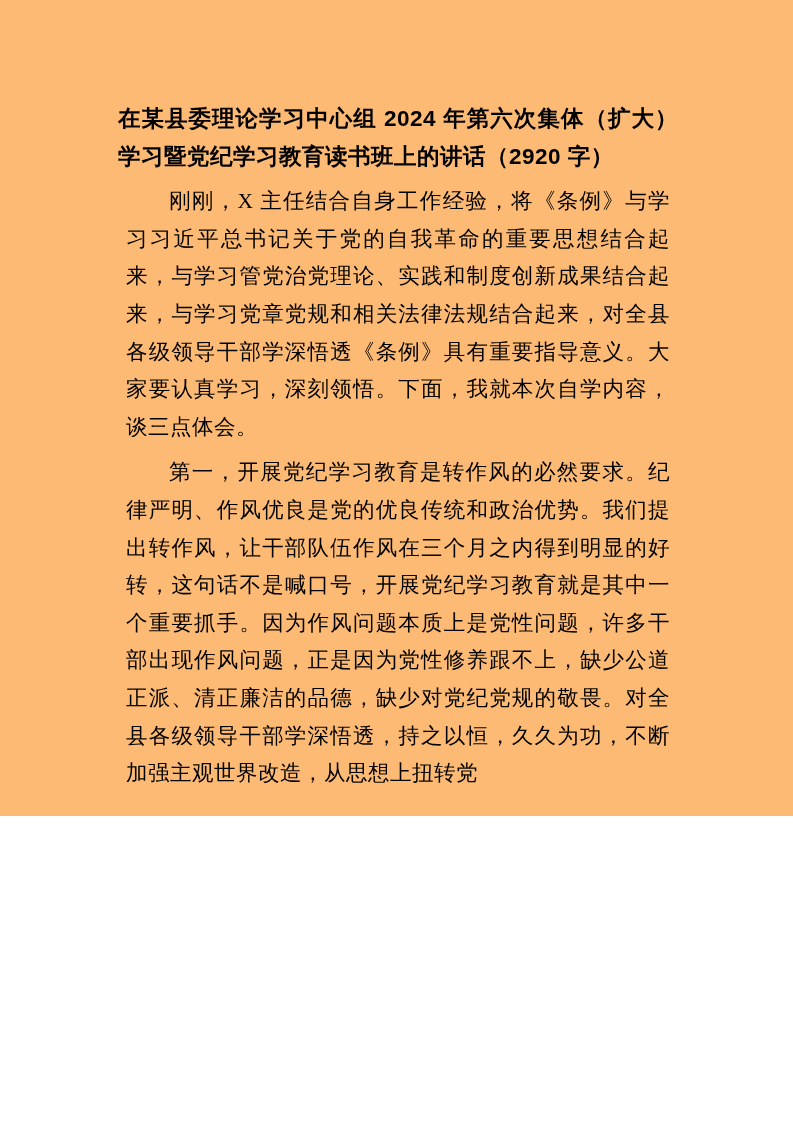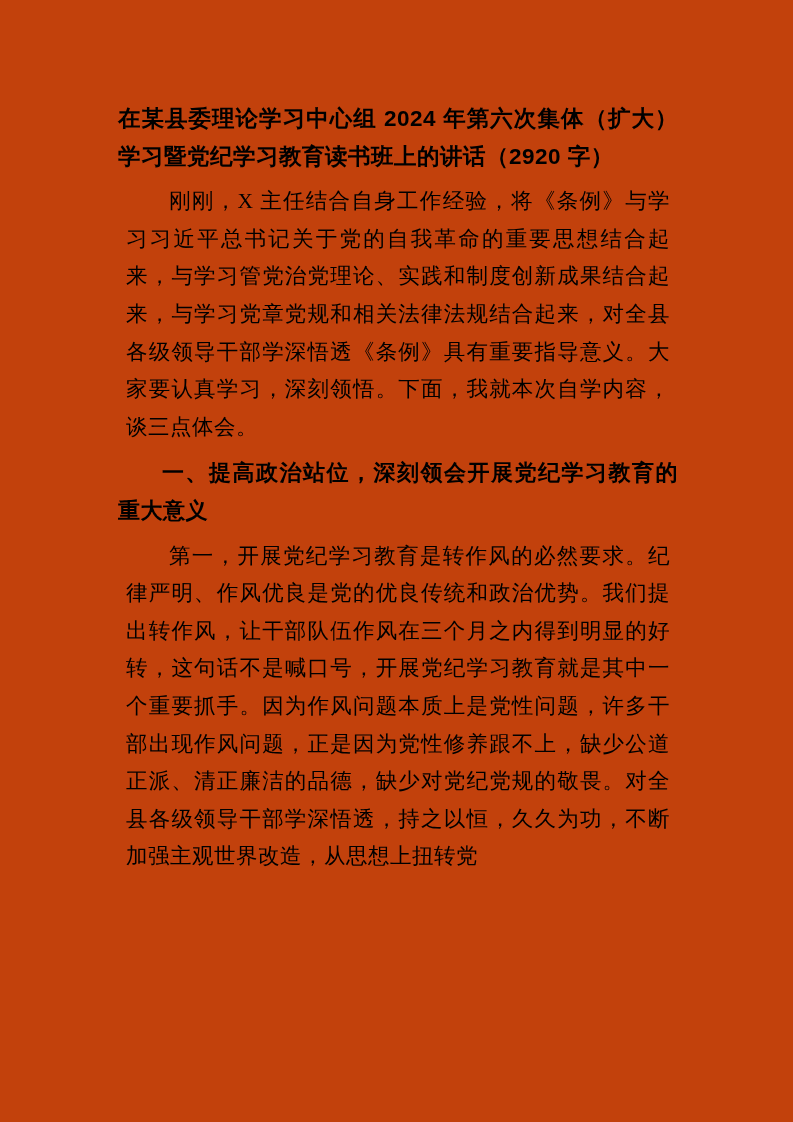--- a/index.html
+++ b/index.html
@@ -3,22 +3,22 @@
 <meta charset="utf-8">
 <style>
   html, body {
     margin: 0;
     padding: 0;
     background: #ffffff;
   }
   .page {
     position: relative;
     width: 793px;
-    height: 1122px;
-    background: #c2410c;
+    height: 816px;
+    background: #fdba74;
     overflow: hidden;
     box-sizing: border-box;
   }
   .content {
     position: absolute;
     left: 118px;
     top: 100px;
     width: 560px;
     color: #000000;
   }
@@ -53,16 +53,15 @@
     letter-spacing: 0.5px;
   }
 </style>
 </head>
 <body>
 
 <div class="page">
   <div class="content">
     <div class="doc-title">在某县委理论学习中心组 2024 年第六次集体（扩大）学习暨党纪学习教育读书班上的讲话（2920 字）</div>
     <p class="para">刚刚，X 主任结合自身工作经验，将《条例》与学习习近平总书记关于党的自我革命的重要思想结合起来，与学习管党治党理论、实践和制度创新成果结合起来，与学习党章党规和相关法律法规结合起来，对全县各级领导干部学深悟透《条例》具有重要指导意义。大家要认真学习，深刻领悟。下面，我就本次自学内容，谈三点体会。</p>
-    <p class="heading">一、提高政治站位，深刻领会开展党纪学习教育的重大意义</p>
     <p class="para">第一，开展党纪学习教育是转作风的必然要求。纪律严明、作风优良是党的优良传统和政治优势。我们提出转作风，让干部队伍作风在三个月之内得到明显的好转，这句话不是喊口号，开展党纪学习教育就是其中一个重要抓手。因为作风问题本质上是党性问题，许多干部出现作风问题，正是因为党性修养跟不上，缺少公道正派、清正廉洁的品德，缺少对党纪党规的敬畏。对全县各级领导干部学深悟透，持之以恒，久久为功，不断加强主观世界改造，从思想上扭转党</p>
   </div>
 </div>
 
 </body></html>

